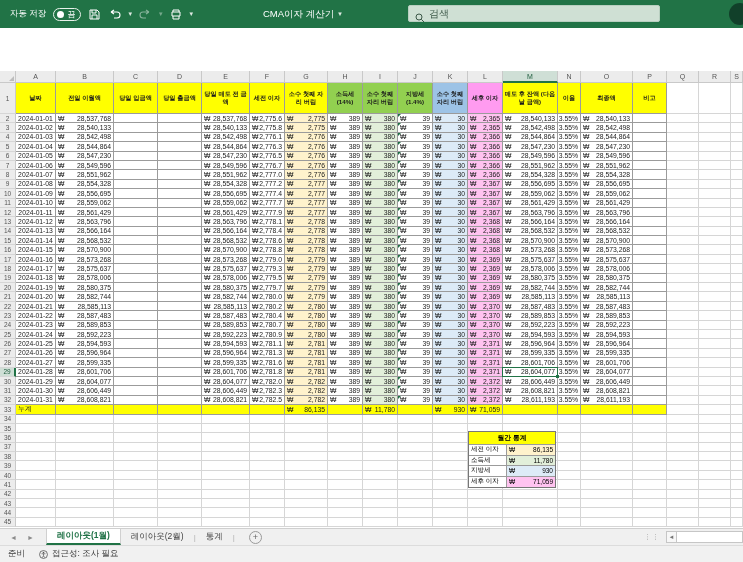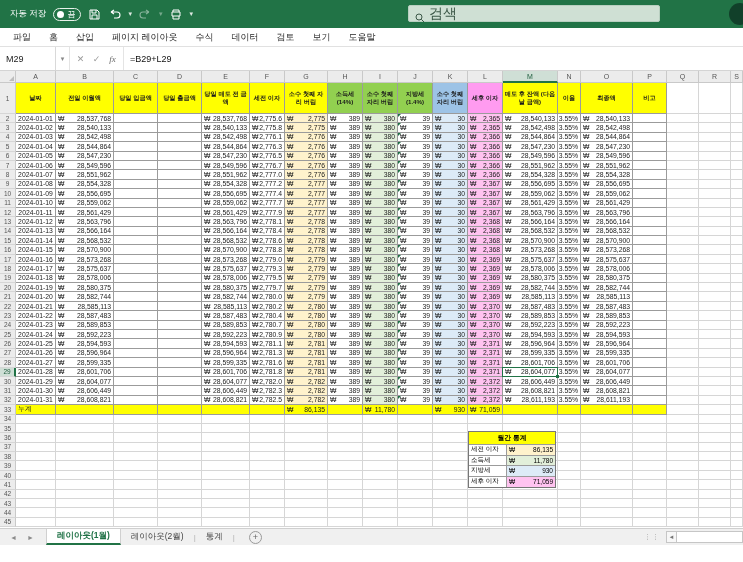--- a/index.html
+++ b/index.html
@@ -14,21 +14,21 @@
   .autosave-toggle { display:flex; align-items:center; gap:3px; border:1px solid #e8f1ea; border-radius:8px; height:13px; padding:0 5px 0 3px; cursor:pointer; }
   .autosave-dot { width:7px; height:7px; border-radius:50%; background:#fff; }
   .autosave-state { font-size:8px; }
   .tb-icon { width:13px; height:13px; display:flex; align-items:center; justify-content:center; }
   .tb-icon svg { display:block; }
   .tb-caret { font-size:7px; color:#dfeae3; }
   .dim { opacity:.45; }
   .doc-title { position:absolute; left:263px; top:0; height:28px; display:flex; align-items:center; font-size:9.5px; color:#fff; gap:4px; }
   .search-pill { position:absolute; left:408px; top:5px; width:252px; height:17px; background:#cfe0d4; border:1px solid #b8cfc0; border-radius:2px; display:flex; align-items:center; gap:6px; padding-left:20px; cursor:text; }
   .search-pill .mag { position:absolute; left:6px; top:3px; }
-  .search-text { font-size:14px; color:#3c5848; }
+  .search-text { font-size:10px; color:#3c5848; }
   .avatar { position:absolute; left:729px; top:3px; width:22px; height:22px; border-radius:50%; background:#11402a; }
 
   
   .menubar { position:absolute; left:0; top:28px; width:743px; height:19px; background:#ffffff; border-bottom:1px solid #e1e1e1; display:flex; align-items:center; padding-left:4px; }
   .menu-item { font-size:9px; color:#262626; padding:0 9px; height:19px; display:flex; align-items:center; cursor:pointer; white-space:nowrap; }
 
   
   .formulabar { position:absolute; left:0; top:47px; width:743px; height:24px; background:#f7f7f7; border-bottom:1px solid #d4d4d4; display:flex; align-items:stretch; }
   .namebox { width:56px; background:#fff; border-right:1px solid #d9d9d9; display:flex; align-items:center; padding-left:6px; font-size:9px; color:#222; }
   .namebox-caret { width:14px; display:flex; align-items:center; justify-content:center; color:#888; font-size:7px; border-right:1px solid #e4e4e4; background:#fff; cursor:pointer; }
@@ -119,54 +119,37 @@
           </svg>
       </span>
       <span class="tb-caret dim">▾</span>
       <span class="tb-icon">
         <svg width="12" height="11" viewBox="0 0 12 11">
             <path d="M3 3 V1 h6 v2 M2 3 h8 v4 h-8 z M3 7 v3 h6 v-3" fill="none" stroke="#fff" stroke-width="1"></path>
           </svg>
       </span>
       <span class="tb-caret">▾</span>
     </div>
+    <div class="doc-title">
+      <span>CMA이자 계산기</span>
+      <span class="tb-caret">▾</span>
+    </div>
     <div class="search-pill">
       <span class="mag">
         <svg width="10" height="10" viewBox="0 0 10 10">
             <circle cx="4" cy="4" r="3" fill="none" stroke="#3c5848" stroke-width="1"></circle>
             <path d="M6.3 6.3 L9 9" stroke="#3c5848" stroke-width="1"></path>
           </svg>
       </span>
       <span class="search-text">검색</span>
     </div>
     <div class="avatar"></div>
   </div>
 
-  <div class="menubar" id="menubar">
-      <span class="menu-item">파일</span>
-      <span class="menu-item">홈</span>
-      <span class="menu-item">삽입</span>
-      <span class="menu-item">페이지 레이아웃</span>
-      <span class="menu-item">수식</span>
-      <span class="menu-item">데이터</span>
-      <span class="menu-item">검토</span>
-      <span class="menu-item">보기</span>
-      <span class="menu-item">도움말</span>
-    </div>
 
-  <div class="formulabar">
-    <div class="namebox">M29</div>
-    <div class="namebox-caret">▾</div>
-    <div class="fb-btns">
-      <span class="fb-btn">✕</span>
-      <span class="fb-btn">✓</span>
-      <span class="fb-btn fb-fx">fx</span>
-    </div>
-    <div class="formula-area">=B29+L29</div>
-  </div>
 
   <div class="grid" id="grid">
       <div class="letters-row">
         <div class="corner-cell"></div>
         <div class="col-letter" style="width: 40px;">A</div>
         <div class="col-letter" style="width: 58px;">B</div>
         <div class="col-letter" style="width: 44px;">C</div>
         <div class="col-letter" style="width: 44px;">D</div>
         <div class="col-letter" style="width: 48px;">E</div>
         <div class="col-letter" style="width: 35px;">F</div>
@@ -2260,14 +2243,25 @@
         <div class="tab-divider">|</div>
       </div>
     <div class="add-sheet">+</div>
     <div class="tab-grip">⋮⋮</div>
     <div class="hscroll">
       <div class="hscroll-arrow">◄</div>
       <div class="hscroll-track"></div>
     </div>
   </div>
 
+  <div class="statusbar">
+    <span class="status-mode">준비</span>
+    <span class="status-access">
+      <svg width="9" height="9" viewBox="0 0 10 10">
+          <circle cx="5" cy="5" r="4.4" fill="none" stroke="#555" stroke-width="0.9"></circle>
+          <circle cx="5" cy="2.8" r="0.9" fill="#555"></circle>
+          <path d="M2.8 4.2 h4.4 M5 4.2 v2.2 M5 6.4 l-1.3 2 M5 6.4 l1.3 2" stroke="#555" stroke-width="0.8" fill="none"></path>
+        </svg>
+      <span>접근성: 조사 필요</span>
+    </span>
+  </div>
 
 </div>
 
 </body></html>

